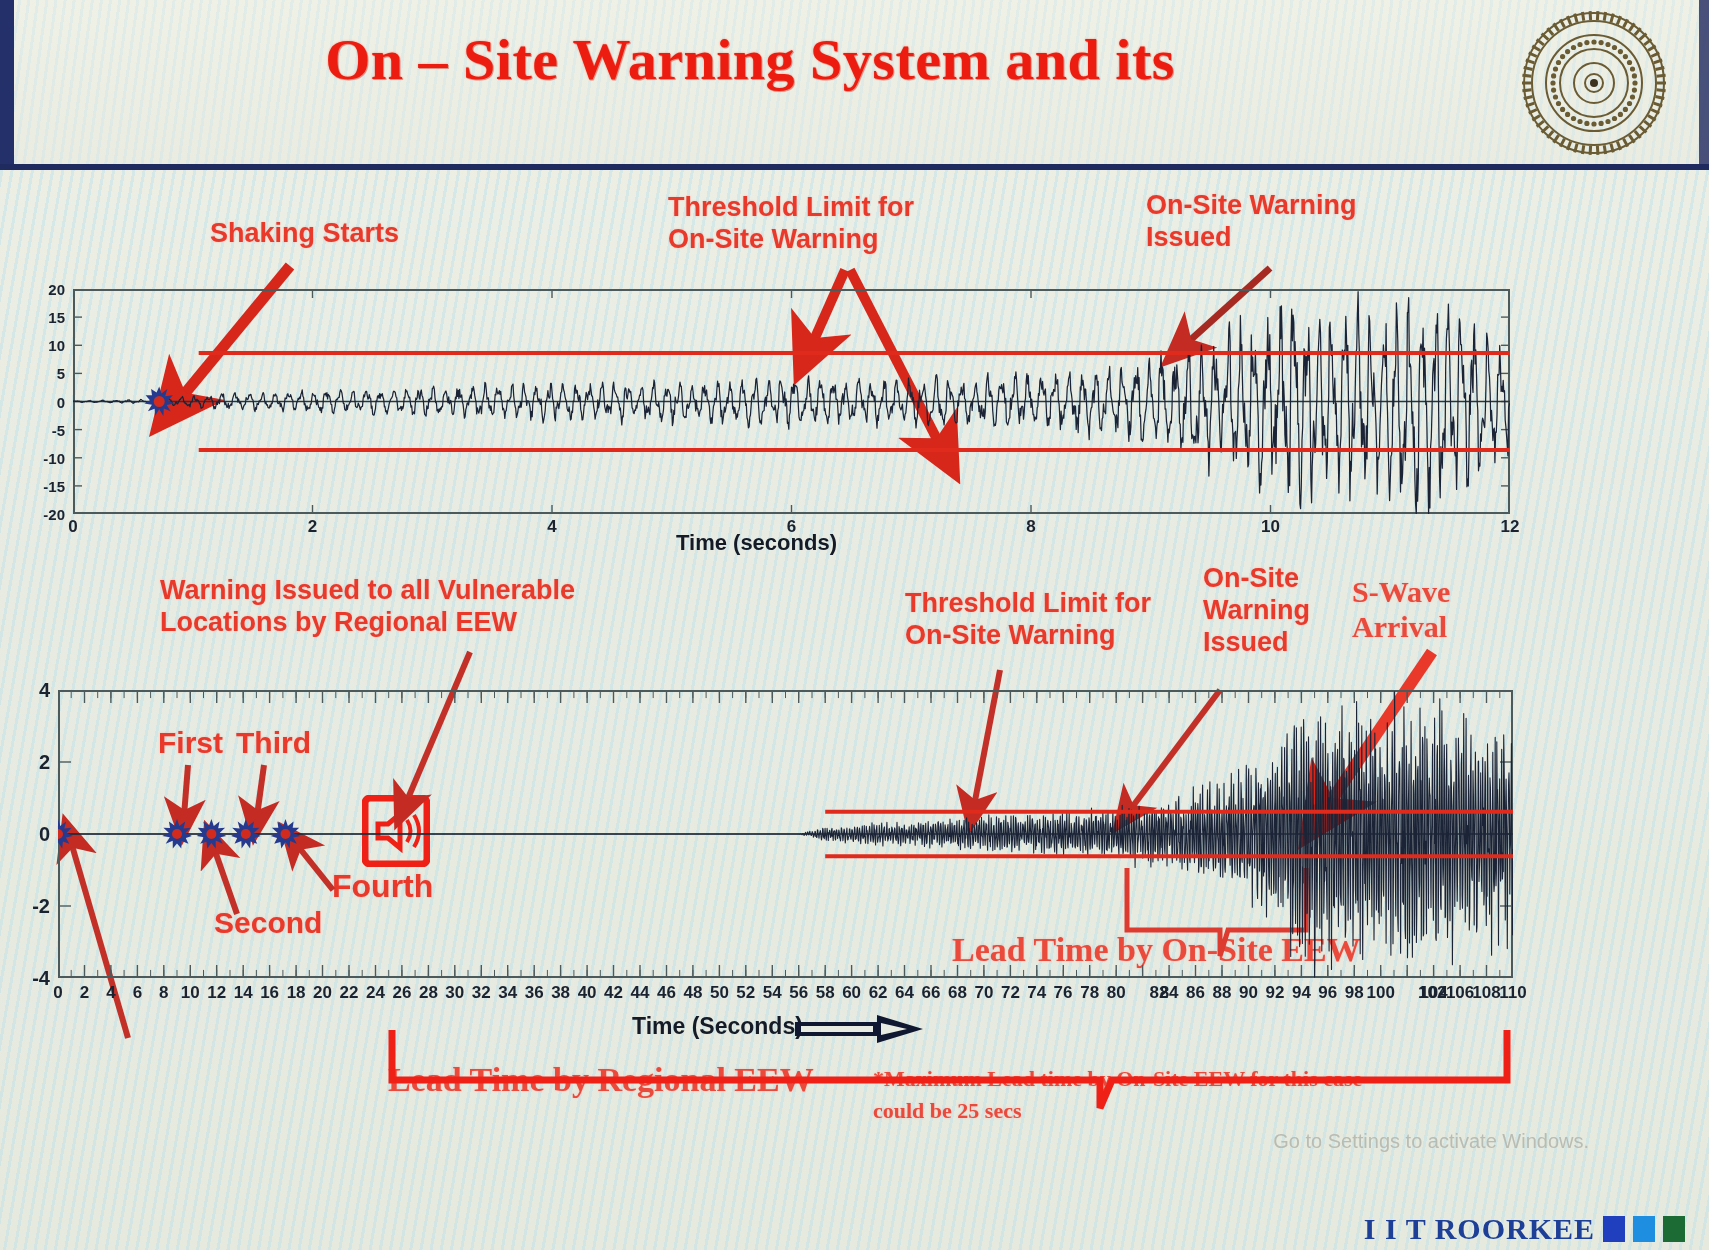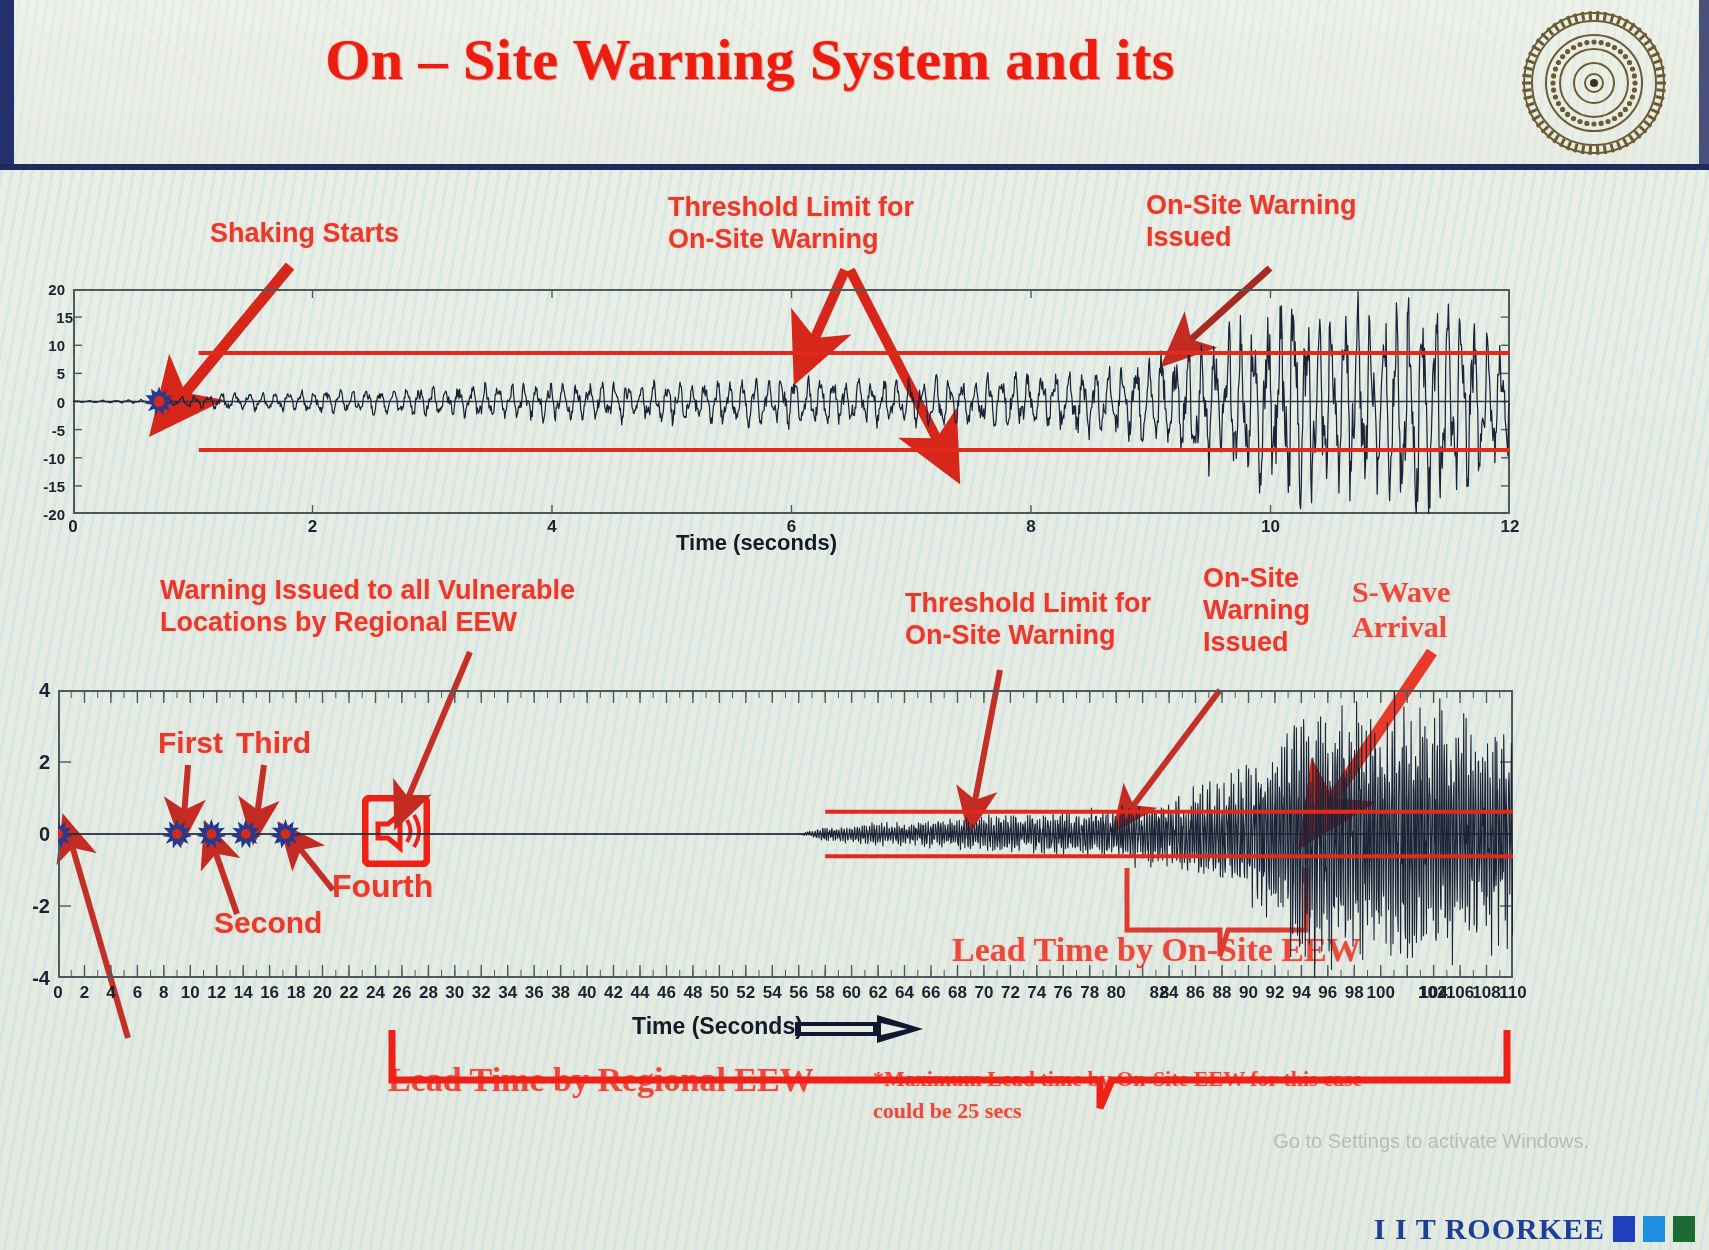--- a/index.html
+++ b/index.html
@@ -56,21 +56,21 @@
   .ann.serif{font-family:"Liberation Serif", serif;color:#ea4a3c;font-weight:bold;}
   
   .plot-frame{position:absolute;box-sizing:border-box;border:2px solid #4d5a5c;background:transparent;}
   .tick-lbl{position:absolute;font-size:16px;color:#1b2230;font-weight:bold;transform:translateX(-50%);font-family:"Liberation Sans",sans-serif;}
   .ytick-lbl{position:absolute;font-size:15px;color:#1b2230;font-weight:bold;transform:translateY(-50%);text-align:right;font-family:"Liberation Sans",sans-serif;}
   .xaxis-title{position:absolute;font-size:22px;font-weight:bold;color:#141b27;font-family:"Liberation Sans",sans-serif;}
   
   #watermark{position:absolute;right:120px;bottom:95px;color:#b9bcb2;font-size:30px;line-height:1.35;text-align:left;font-family:"Liberation Sans",sans-serif;}
   #watermark .sub{font-size:20px;}
   
-  #brand{position:absolute;right:14px;bottom:4px;display:flex;align-items:center;gap:8px;}
+  #brand{position:absolute;right:24px;bottom:4px;display:flex;align-items:center;gap:8px;}
   #brand .txt{font-family:"Liberation Serif",serif;font-weight:bold;font-size:30px;color:#1d3f97;letter-spacing:1px;}
   #brand .sq{width:22px;height:26px;display:inline-block;}
   
   #warn-box{position:absolute;}
 </style>
 </head>
 <body>
 
 <div id="slide">
 
@@ -251,21 +251,21 @@
       <line x1="1437" y1="225.0" x2="1428" y2="225.0" stroke="#4d5a5c" stroke-width="1.4"></line>
       <line x1="0" y1="112.5" x2="1437" y2="112.5" stroke="#2b3440" stroke-width="1.6"></line>
       <polyline points="0.0,112.2 0.7,112.1 1.4,112.2 2.1,112.1 2.7,112.3 3.4,112.3 4.1,112.0 4.8,112.2 5.5,112.4 6.2,112.3 6.8,112.4 7.5,113.0 8.2,113.1 8.9,113.3 9.6,113.3 10.3,112.8 10.9,112.7 11.6,112.8 12.3,112.5 13.0,112.3 13.7,112.7 14.4,112.1 15.1,112.4 15.7,111.8 16.4,111.8 17.1,111.5 17.8,112.2 18.5,112.2 19.2,112.7 19.8,112.8 20.5,113.1 21.2,113.3 21.9,113.4 22.6,113.2 23.3,112.9 23.9,113.3 24.6,112.9 25.3,112.7 26.0,112.6 26.7,112.3 27.4,112.0 28.1,111.8 28.7,111.4 29.4,111.4 30.1,111.2 30.8,112.1 31.5,112.0 32.2,112.7 32.8,112.5 33.5,112.6 34.2,112.4 34.9,113.1 35.6,112.9 36.3,113.4 37.0,113.6 37.6,113.6 38.3,113.3 39.0,113.4 39.7,112.4 40.4,111.9 41.1,111.8 41.7,112.0 42.4,111.9 43.1,111.5 43.8,111.5 44.5,111.8 45.2,112.2 45.8,112.3 46.5,112.2 47.2,113.3 47.9,113.4 48.6,114.0 49.3,113.8 50.0,112.9 50.6,113.0 51.3,112.4 52.0,112.5 52.7,111.8 53.4,112.6 54.1,111.9 54.7,111.0 55.4,111.3 56.1,110.8 56.8,111.5 57.5,112.0 58.2,112.0 58.8,113.3 59.5,113.9 60.2,114.3 60.9,113.5 61.6,113.5 62.3,113.0 63.0,112.9 63.6,112.9 64.3,112.7 65.0,112.6 65.7,112.9 66.4,111.8 67.1,111.2 67.7,110.5 68.4,110.7 69.1,111.2 69.8,111.6 70.5,112.5 71.2,112.4 71.8,112.6 72.5,112.4 73.2,113.0 73.9,113.7 74.6,114.1 75.3,114.1 76.0,113.5 76.6,114.1 77.3,113.4 78.0,113.0 78.7,112.0 79.4,111.6 80.1,111.1 80.7,111.0 81.4,111.4 82.1,111.6 82.8,112.3 83.5,111.6 84.2,111.2 84.9,111.8 85.5,113.0 86.2,114.2 86.9,115.0 87.6,115.3 88.3,114.2 89.0,114.4 89.6,113.0 90.3,112.0 91.0,112.8 91.7,111.2 92.4,112.3 93.1,111.6 93.7,111.6 94.4,110.0 95.1,109.7 95.8,109.7 96.5,110.4 97.2,111.0 97.9,111.0 98.5,113.8 99.2,113.5 99.9,116.0 100.6,116.4 101.3,115.9 102.0,115.4 102.6,113.5 103.3,113.0 104.0,114.8 104.7,114.8 105.4,113.1 106.1,111.9 106.7,110.5 107.4,110.6 108.1,109.1 108.8,108.8 109.5,107.5 110.2,109.3 110.9,112.9 111.5,112.9 112.2,114.6 112.9,114.2 113.6,115.3 114.3,116.0 115.0,116.7 115.6,115.9 116.3,115.5 117.0,117.8 117.7,113.5 118.4,112.9 119.1,112.9 119.8,109.1 120.4,107.4 121.1,106.7 121.8,110.1 122.5,111.0 123.2,111.9 123.9,110.2 124.5,111.5 125.2,111.3 125.9,112.7 126.6,114.8 127.3,114.7 128.0,119.2 128.6,119.2 129.3,118.4 130.0,117.9 130.7,114.0 131.4,113.4 132.1,110.7 132.8,110.6 133.4,110.4 134.1,108.1 134.8,110.2 135.5,110.3 136.2,110.5 136.9,110.2 137.5,108.9 138.2,107.3 138.9,111.2 139.6,111.9 140.3,116.6 141.0,119.8 141.6,117.7 142.3,119.6 143.0,116.3 143.7,113.4 144.4,115.5 145.1,112.2 145.8,111.6 146.4,114.6 147.1,108.4 147.8,106.7 148.5,104.9 149.2,105.5 149.9,107.9 150.5,105.0 151.2,111.9 151.9,115.7 152.6,113.6 153.3,115.8 154.0,118.5 154.6,117.8 155.3,114.4 156.0,119.5 156.7,117.0 157.4,116.3 158.1,114.9 158.8,116.3 159.4,110.8 160.1,108.1 160.8,106.0 161.5,104.1 162.2,103.8 162.9,108.9 163.5,108.8 164.2,108.2 164.9,113.2 165.6,109.8 166.3,113.3 167.0,114.5 167.6,113.2 168.3,116.4 169.0,119.3 169.7,120.6 170.4,118.1 171.1,116.3 171.8,115.5 172.4,114.8 173.1,108.6 173.8,109.6 174.5,110.6 175.2,109.8 175.9,106.0 176.5,106.6 177.2,105.6 177.9,105.4 178.6,108.8 179.3,110.6 180.0,111.1 180.7,115.8 181.3,120.7 182.0,122.6 182.7,118.5 183.4,120.3 184.1,114.5 184.8,115.4 185.4,115.5 186.1,111.8 186.8,112.7 187.5,110.7 188.2,110.7 188.9,107.7 189.5,105.3 190.2,103.6 190.9,105.2 191.6,111.3 192.3,114.7 193.0,113.4 193.7,116.2 194.3,115.7 195.0,118.4 195.7,118.9 196.4,119.0 197.1,116.0 197.8,117.8 198.4,114.1 199.1,114.6 199.8,111.2 200.5,105.8 201.2,106.0 201.9,107.1 202.5,105.0 203.2,106.4 203.9,107.5 204.6,114.0 205.3,114.7 206.0,113.7 206.7,112.6 207.3,117.7 208.0,114.4 208.7,117.5 209.4,119.5 210.1,122.9 210.8,118.8 211.4,115.0 212.1,108.8 212.8,109.8 213.5,109.5 214.2,105.5 214.9,104.8 215.5,107.3 216.2,107.6 216.9,107.8 217.6,105.7 218.3,107.7 219.0,110.7 219.7,110.8 220.3,117.9 221.0,120.8 221.7,119.4 222.4,120.7 223.1,118.0 223.8,113.2 224.4,112.8 225.1,109.5 225.8,110.3 226.5,108.2 227.2,109.6 227.9,105.6 228.6,103.8 229.2,100.8 229.9,107.2 230.6,108.5 231.3,115.6 232.0,114.5 232.7,118.3 233.3,121.6 234.0,116.9 234.7,120.2 235.4,118.9 236.1,118.4 236.8,119.5 237.4,115.1 238.1,115.2 238.8,109.3 239.5,104.5 240.2,105.7 240.9,106.1 241.6,107.3 242.2,106.4 242.9,112.4 243.6,115.6 244.3,110.9 245.0,114.9 245.7,118.3 246.3,118.6 247.0,121.3 247.7,118.4 248.4,123.7 249.1,118.6 249.8,119.1 250.4,109.4 251.1,105.0 251.8,105.5 252.5,104.2 253.2,107.2 253.9,103.6 254.6,109.9 255.2,105.4 255.9,106.5 256.6,107.2 257.3,110.7 258.0,115.5 258.7,115.6 259.3,122.8 260.0,123.8 260.7,124.5 261.4,120.1 262.1,117.4 262.8,111.6 263.5,110.2 264.1,110.8 264.8,109.4 265.5,108.4 266.2,108.4 266.9,103.1 267.6,100.7 268.2,101.7 268.9,103.9 269.6,108.5 270.3,114.3 271.0,114.3 271.7,120.2 272.3,121.1 273.0,121.6 273.7,115.8 274.4,120.5 275.1,116.3 275.8,115.9 276.5,113.9 277.1,113.3 277.8,111.5 278.5,107.9 279.2,103.3 279.9,103.2 280.6,102.3 281.2,102.9 281.9,111.0 282.6,117.6 283.3,118.1 284.0,118.5 284.7,116.9 285.3,114.2 286.0,116.0 286.7,118.0 287.4,120.9 288.1,118.3 288.8,117.6 289.5,117.4 290.1,110.0 290.8,105.9 291.5,107.9 292.2,103.8 292.9,102.4 293.6,102.4 294.2,106.3 294.9,110.0 295.6,109.7 296.3,105.7 297.0,108.9 297.7,109.4 298.3,119.2 299.0,117.2 299.7,125.4 300.4,126.1 301.1,126.0 301.8,122.6 302.5,119.3 303.1,112.0 303.8,112.1 304.5,107.3 305.2,106.7 305.9,109.0 306.6,104.6 307.2,109.5 307.9,105.2 308.6,106.9 309.3,104.7 310.0,108.6 310.7,110.2 311.4,117.9 312.0,117.5 312.7,122.6 313.4,121.8 314.1,125.2 314.8,121.3 315.5,118.6 316.1,115.2 316.8,112.6 317.5,110.7 318.2,109.5 318.9,108.6 319.6,106.7 320.2,103.2 320.9,102.2 321.6,102.6 322.3,103.7 323.0,107.9 323.7,108.6 324.4,115.5 325.0,121.3 325.7,120.1 326.4,119.4 327.1,119.2 327.8,117.5 328.5,121.3 329.1,117.5 329.8,119.9 330.5,117.1 331.2,108.3 331.9,109.0 332.6,100.5 333.2,102.7 333.9,102.0 334.6,104.9 335.3,106.8 336.0,108.8 336.7,108.2 337.4,113.6 338.0,118.2 338.7,116.9 339.4,125.5 340.1,124.0 340.8,122.8 341.5,124.8 342.1,117.1 342.8,109.0 343.5,110.4 344.2,108.8 344.9,101.5 345.6,102.7 346.2,108.8 346.9,110.1 347.6,103.1 348.3,101.0 349.0,106.4 349.7,107.9 350.4,111.9 351.0,120.2 351.7,125.3 352.4,126.1 353.1,127.1 353.8,116.9 354.5,119.8 355.1,119.5 355.8,110.3 356.5,112.6 357.2,109.4 357.9,108.9 358.6,110.3 359.3,99.6 359.9,99.2 360.6,97.2 361.3,99.9 362.0,108.8 362.7,113.7 363.4,113.7 364.0,121.8 364.7,120.5 365.4,123.7 366.1,119.8 366.8,122.3 367.5,118.9 368.1,120.4 368.8,117.4 369.5,117.8 370.2,108.5 370.9,105.5 371.6,104.8 372.3,102.8 372.9,102.0 373.6,104.4 374.3,109.9 375.0,113.6 375.7,107.9 376.4,114.8 377.0,113.8 377.7,111.3 378.4,115.7 379.1,124.1 379.8,125.6 380.5,125.1 381.1,121.0 381.8,113.7 382.5,108.2 383.2,109.8 383.9,99.9 384.6,107.4 385.3,101.3 385.9,109.5 386.6,100.4 387.3,108.0 388.0,108.0 388.7,105.9 389.4,113.0 390.0,115.1 390.7,121.0 391.4,129.1 392.1,127.8 392.8,120.6 393.5,118.1 394.1,114.2 394.8,113.8 395.5,116.0 396.2,110.5 396.9,108.2 397.6,105.8 398.3,109.4 398.9,99.3 399.6,102.0 400.3,97.5 401.0,100.7 401.7,106.2 402.4,110.2 403.0,112.9 403.7,124.9 404.4,118.9 405.1,121.9 405.8,124.1 406.5,121.2 407.1,117.0 407.8,117.8 408.5,124.7 409.2,113.7 409.9,111.6 410.6,107.7 411.3,103.5 411.9,93.3 412.6,94.3 413.3,101.0 414.0,110.3 414.7,108.8 415.4,108.8 416.0,118.9 416.7,116.5 417.4,121.4 418.1,117.0 418.8,124.1 419.5,125.6 420.2,124.0 420.8,123.8 421.5,114.7 422.2,105.3 422.9,105.8 423.6,99.2 424.3,103.1 424.9,105.0 425.6,104.2 426.3,101.7 427.0,105.4 427.7,102.4 428.4,110.5 429.0,111.5 429.7,120.8 430.4,119.3 431.1,121.5 431.8,129.4 432.5,122.5 433.2,121.6 433.8,116.5 434.5,111.2 435.2,112.2 435.9,111.4 436.6,110.8 437.3,108.7 437.9,107.9 438.6,97.2 439.3,96.3 440.0,95.1 440.7,106.6 441.4,112.9 442.0,117.0 442.7,119.5 443.4,128.5 444.1,126.1 444.8,123.0 445.5,117.5 446.2,117.1 446.8,118.7 447.5,112.7 448.2,118.2 448.9,112.0 449.6,100.6 450.3,94.3 450.9,95.9 451.6,103.1 452.3,105.3 453.0,108.0 453.7,116.4 454.4,111.9 455.0,111.9 455.7,112.2 456.4,115.2 457.1,119.1 457.8,131.1 458.5,122.4 459.2,127.6 459.8,115.0 460.5,109.8 461.2,103.4 461.9,105.6 462.6,97.5 463.3,101.9 463.9,99.4 464.6,109.4 465.3,112.2 466.0,109.7 466.7,112.7 467.4,115.3 468.1,110.1 468.7,121.0 469.4,127.9 470.1,134.1 470.8,130.7 471.5,126.7 472.2,121.6 472.8,112.0 473.5,111.8 474.2,107.9 474.9,101.6 475.6,107.5 476.3,109.2 476.9,108.0 477.6,94.4 478.3,94.4 479.0,102.5 479.7,109.9 480.4,112.9 481.1,120.4 481.7,128.6 482.4,131.8 483.1,118.2 483.8,119.0 484.5,113.4 485.2,115.2 485.8,119.7 486.5,114.8 487.2,110.5 487.9,103.6 488.6,102.9 489.3,94.7 489.9,95.2 490.6,100.8 491.3,102.8 492.0,107.6 492.7,110.6 493.4,112.4 494.1,119.4 494.7,121.5 495.4,122.3 496.1,117.8 496.8,123.3 497.5,131.0 498.2,129.9 498.8,122.2 499.5,123.5 500.2,112.1 500.9,112.1 501.6,99.3 502.3,96.2 503.0,104.4 503.6,101.2 504.3,101.8 505.0,109.6 505.7,111.9 506.4,106.3 507.1,108.2 507.7,120.4 508.4,123.5 509.1,130.9 509.8,130.6 510.5,124.7 511.2,116.0 511.8,116.3 512.5,109.9 513.2,103.3 513.9,106.2 514.6,110.6 515.3,104.5 516.0,102.3 516.6,105.7 517.3,94.7 518.0,100.7 518.7,106.9 519.4,107.0 520.1,112.3 520.7,117.8 521.4,121.9 522.1,130.1 522.8,126.0 523.5,123.1 524.2,121.8 524.8,110.9 525.5,118.9 526.2,115.1 526.9,109.7 527.6,99.9 528.3,98.9 529.0,98.1 529.6,93.1 530.3,97.9 531.0,107.2 531.7,117.6 532.4,120.6 533.1,123.7 533.7,118.0 534.4,115.7 535.1,123.4 535.8,117.2 536.5,119.9 537.2,118.1 537.8,124.6 538.5,115.8 539.2,108.5 539.9,97.6 540.6,93.1 541.3,100.6 542.0,102.8 542.6,104.4 543.3,105.3 544.0,108.1 544.7,108.0 545.4,113.7 546.1,114.9 546.7,121.0 547.4,119.0 548.1,127.9 548.8,135.9 549.5,127.0 550.2,127.8 550.8,117.1 551.5,102.4 552.2,98.9 552.9,99.6 553.6,108.2 554.3,110.0 555.0,104.7 555.6,99.8 556.3,101.0 557.0,103.7 557.7,102.4 558.4,109.1 559.1,119.0 559.7,119.5 560.4,123.9 561.1,124.6 561.8,120.8 562.5,121.3 563.2,116.3 563.9,119.2 564.5,112.6 565.2,111.4 565.9,110.0 566.6,106.2 567.3,106.3 568.0,100.2 568.6,100.0 569.3,98.5 570.0,101.2 570.7,114.1 571.4,117.3 572.1,129.7 572.7,124.9 573.4,116.9 574.1,123.4 574.8,122.1 575.5,118.1 576.2,123.2 576.9,125.6 577.5,112.6 578.2,111.4 578.9,106.3 579.6,98.7 580.3,99.5 581.0,91.0 581.6,93.6 582.3,104.0 583.0,114.3 583.7,116.2 584.4,115.9 585.1,117.6 585.7,113.4 586.4,119.1 587.1,128.2 587.8,124.4 588.5,132.7 589.2,128.3 589.9,124.9 590.5,120.6 591.2,106.8 591.9,106.9 592.6,100.2 593.3,105.9 594.0,107.3 594.6,100.6 595.3,100.4 596.0,102.2 596.7,104.4 597.4,106.3 598.1,123.2 598.8,120.3 599.4,136.6 600.1,133.1 600.8,121.4 601.5,125.3 602.2,108.0 602.9,111.9 603.5,112.9 604.2,114.1 604.9,111.5 605.6,106.6 606.3,98.7 607.0,93.2 607.6,97.2 608.3,97.2 609.0,106.7 609.7,119.5 610.4,126.9 611.1,127.4 611.8,128.7 612.4,127.4 613.1,128.4 613.8,116.9 614.5,115.1 615.2,119.4 615.9,118.2 616.5,114.7 617.2,113.3 617.9,102.1 618.6,100.2 619.3,96.6 620.0,102.5 620.6,108.9 621.3,110.6 622.0,110.8 622.7,122.0 623.4,111.3 624.1,119.9 624.8,119.6 625.4,124.4 626.1,127.4 626.8,122.8 627.5,121.1 628.2,119.9 628.9,107.6 629.5,98.2 630.2,99.7 630.9,103.9 631.6,96.6 632.3,107.0 633.0,103.2 633.6,101.0 634.3,110.9 635.0,110.9 635.7,113.8 636.4,117.7 637.1,129.1 637.8,134.5 638.4,128.8 639.1,134.1 639.8,124.2 640.5,117.1 641.2,115.2 641.9,109.3 642.5,109.8 643.2,111.2 643.9,100.0 644.6,92.1 645.3,97.5 646.0,94.7 646.6,103.6 647.3,112.5 648.0,127.7 648.7,121.3 649.4,135.0 650.1,130.1 650.8,124.2 651.4,118.0 652.1,123.2 652.8,119.7 653.5,114.8 654.2,108.5 654.9,114.2 655.5,106.3 656.2,100.7 656.9,92.8 657.6,101.3 658.3,100.2 659.0,104.8 659.7,120.0 660.3,117.7 661.0,124.5 661.7,118.3 662.4,122.0 663.1,130.1 663.8,124.9 664.4,128.2 665.1,122.0 665.8,121.5 666.5,117.9 667.2,104.7 667.9,97.8 668.5,97.3 669.2,90.9 669.9,104.1 670.6,102.7 671.3,101.2 672.0,108.5 672.7,116.4 673.3,114.9 674.0,128.6 674.7,131.2 675.4,138.8 676.1,137.9 676.8,128.0 677.4,126.2 678.1,117.4 678.8,107.9 679.5,106.0 680.2,105.1 680.9,110.1 681.5,103.8 682.2,100.4 682.9,90.6 683.6,89.2 684.3,96.8 685.0,107.2 685.7,119.3 686.3,128.6 687.0,133.7 687.7,131.9 688.4,135.0 689.1,124.8 689.8,122.3 690.4,122.1 691.1,121.6 691.8,110.8 692.5,108.2 693.2,117.2 693.9,106.5 694.5,106.4 695.2,97.3 695.9,91.7 696.6,91.8 697.3,100.6 698.0,105.8 698.7,117.3 699.3,117.8 700.0,118.5 700.7,121.0 701.4,120.7 702.1,116.1 702.8,121.4 703.4,127.3 704.1,133.6 704.8,121.4 705.5,118.7 706.2,95.9 706.9,91.8 707.6,92.8 708.2,95.4 708.9,98.4 709.6,104.2 710.3,113.6 711.0,109.5 711.7,103.0 712.3,116.9 713.0,109.9 713.7,116.3 714.4,134.3 715.1,133.5 715.8,140.1 716.4,126.1 717.1,123.7 717.8,110.5 718.5,98.2 719.2,98.8 719.9,104.5 720.6,95.1 721.2,104.3 721.9,96.1 722.6,96.5 723.3,97.3 724.0,98.4 724.7,104.0 725.3,116.4 726.0,128.2 726.7,130.9 727.4,131.3 728.1,131.4 728.8,123.1 729.4,126.4 730.1,122.1 730.8,121.5 731.5,115.1 732.2,119.7 732.9,109.5 733.6,110.2 734.2,103.1 734.9,91.1 735.6,86.8 736.3,95.5 737.0,107.5 737.7,104.8 738.3,121.6 739.0,120.0 739.7,121.9 740.4,120.2 741.1,127.0 741.8,131.2 742.5,132.2 743.1,118.4 743.8,125.8 744.5,114.6 745.2,100.2 745.9,98.1 746.6,91.7 747.2,98.9 747.9,98.2 748.6,95.8 749.3,102.2 750.0,108.8 750.7,104.9 751.3,121.6 752.0,119.7 752.7,125.3 753.4,126.3 754.1,130.6 754.8,134.6 755.5,127.4 756.1,128.3 756.8,114.9 757.5,101.1 758.2,99.6 758.9,103.9 759.6,97.3 760.2,97.5 760.9,103.9 761.6,100.3 762.3,96.0 763.0,110.3 763.7,110.1 764.3,111.3 765.0,122.1 765.7,135.1 766.4,124.9 767.1,126.5 767.8,124.7 768.5,113.3 769.1,108.3 769.8,104.7 770.5,115.1 771.2,108.1 771.9,99.4 772.6,100.1 773.2,94.2 773.9,101.6 774.6,108.3 775.3,112.6 776.0,120.7 776.7,130.1 777.3,127.2 778.0,127.1 778.7,124.5 779.4,116.1 780.1,126.3 780.8,124.7 781.5,126.5 782.1,118.3 782.8,119.1 783.5,105.1 784.2,96.3 784.9,93.2 785.6,93.3 786.2,89.3 786.9,96.7 787.6,103.1 788.3,106.2 789.0,118.6 789.7,114.4 790.3,111.2 791.0,120.8 791.7,119.4 792.4,123.1 793.1,129.4 793.8,133.2 794.5,119.7 795.1,107.0 795.8,108.6 796.5,98.5 797.2,94.6 797.9,100.6 798.6,106.7 799.2,102.4 799.9,107.6 800.6,106.3 801.3,111.7 802.0,107.0 802.7,125.5 803.4,130.8 804.0,139.2 804.7,126.3 805.4,131.4 806.1,120.0 806.8,119.5 807.5,115.7 808.1,113.0 808.8,108.3 809.5,111.5 810.2,102.7 810.9,92.0 811.6,99.5 812.2,92.7 812.9,95.4 813.6,117.7 814.3,120.3 815.0,124.6 815.7,130.1 816.4,127.1 817.0,124.9 817.7,118.4 818.4,117.2 819.1,123.9 819.8,115.4 820.5,114.4 821.1,116.0 821.8,99.0 822.5,95.6 823.2,91.2 823.9,91.3 824.6,103.1 825.2,102.1 825.9,106.6 826.6,117.4 827.3,119.2 828.0,120.9 828.7,118.3 829.4,115.1 830.0,123.3 830.7,128.6 831.4,131.2 832.1,125.3 832.8,124.0 833.5,116.7 834.1,109.6 834.8,104.2 835.5,89.0 836.2,96.2 836.9,96.9 837.6,107.5 838.3,107.6 838.9,103.1 839.6,111.8 840.3,108.5 841.0,115.3 841.7,130.0 842.4,128.8 843.0,138.9 843.7,131.1 844.4,127.6 845.1,112.2 845.8,118.6 846.5,101.1 847.1,107.1 847.8,111.6 848.5,108.0 849.2,105.5 849.9,102.7 850.6,100.5 851.3,95.1 851.9,100.0 852.6,106.9 853.3,111.3 854.0,120.7 854.7,134.9 855.4,136.6 856.0,131.8 856.7,131.6 857.4,123.5 858.1,122.8 858.8,123.6 859.5,121.9 860.1,120.4 860.8,110.4 861.5,103.3 862.2,94.4 862.9,86.4 863.6,85.6 864.3,89.8 864.9,107.7 865.6,110.9 866.3,123.5 867.0,115.2 867.7,126.1 868.4,120.4 869.0,124.7 869.7,130.0 870.4,130.8 871.1,136.0 871.8,126.2 872.5,124.8 873.1,121.3 873.8,101.4 874.5,91.6 875.2,94.5 875.9,98.7 876.6,99.2 877.3,110.3 877.9,103.0 878.6,103.8 879.3,106.3 880.0,108.1 880.7,114.4 881.4,124.7 882.0,131.9 882.7,133.9 883.4,133.8 884.1,133.1 884.8,111.8 885.5,116.8 886.2,104.9 886.8,106.0 887.5,105.8 888.2,98.1 888.9,102.6 889.6,105.8 890.3,97.5 890.9,94.3 891.6,109.7 892.3,110.5 893.0,122.2 893.7,125.2 894.4,135.0 895.0,131.7 895.7,126.6 896.4,132.6 897.1,118.6 897.8,115.2 898.5,112.8 899.2,121.5 899.8,110.8 900.5,109.3 901.2,106.7 901.9,99.5 902.6,96.1 903.3,94.0 903.9,102.9 904.6,106.4 905.3,113.1 906.0,122.5 906.7,116.9 907.4,128.7 908.0,124.3 908.7,116.4 909.4,126.7 910.1,127.4 910.8,119.8 911.5,129.6 912.2,123.2 912.8,106.8 913.5,94.5 914.2,88.3 914.9,83.7 915.6,97.0 916.3,106.1 916.9,107.5 917.6,102.0 918.3,107.5 919.0,106.4 919.7,121.5 920.4,129.7 921.0,137.1 921.7,135.3 922.4,136.4 923.1,131.8 923.8,118.5 924.5,111.9 925.2,112.7 925.8,101.1 926.5,97.4 927.2,99.1 927.9,99.7 928.6,95.6 929.3,101.0 929.9,103.8 930.6,94.7 931.3,103.0 932.0,114.0 932.7,109.4 933.4,133.0 934.1,134.4 934.7,136.0 935.4,133.2 936.1,129.6 936.8,128.9 937.5,109.2 938.2,120.3 938.8,112.3 939.5,105.9 940.2,108.0 940.9,104.1 941.6,87.6 942.3,89.5 942.9,82.9 943.6,91.4 944.3,104.5 945.0,114.7 945.7,125.3 946.4,134.5 947.1,119.4 947.7,126.5 948.4,118.2 949.1,117.2 949.8,117.7 950.5,130.1 951.2,123.1 951.8,113.4 952.5,109.3 953.2,92.3 953.9,84.7 954.6,94.9 955.3,86.5 955.9,101.8 956.6,108.2 957.3,103.0 958.0,118.4 958.7,110.2 959.4,117.3 960.1,125.6 960.7,125.5 961.4,131.9 962.1,128.0 962.8,130.0 963.5,129.9 964.2,118.8 964.8,117.4 965.5,104.6 966.2,106.4 966.9,91.9 967.6,89.1 968.3,96.1 968.9,100.2 969.6,92.5 970.3,103.2 971.0,106.2 971.7,102.1 972.4,100.0 973.1,115.0 973.7,127.5 974.4,136.7 975.1,129.0 975.8,136.2 976.5,128.2 977.2,129.4 977.8,107.0 978.5,105.7 979.2,103.5 979.9,107.0 980.6,100.5 981.3,101.2 981.9,102.5 982.6,85.0 983.3,93.9 984.0,95.1 984.7,90.7 985.4,111.4 986.1,114.8 986.7,126.2 987.4,140.6 988.1,122.1 988.8,135.1 989.5,130.1 990.2,126.2 990.8,129.1 991.5,116.1 992.2,119.3 992.9,113.8 993.6,112.3 994.3,97.8 995.0,96.2 995.6,89.8 996.3,87.5 997.0,82.8 997.7,101.1 998.4,104.8 999.1,110.7 999.7,125.1 1000.4,117.0 1001.1,124.9 1001.8,116.7 1002.5,117.6 1003.2,140.4 1003.8,128.0 1004.5,130.0 1005.2,143.6 1005.9,116.3 1006.6,124.5 1007.3,97.9 1008.0,100.9 1008.6,85.8 1009.3,96.1 1010.0,91.3 1010.7,97.2 1011.4,110.9 1012.1,99.8 1012.7,100.5 1013.4,112.4 1014.1,125.7 1014.8,133.9 1015.5,138.0 1016.2,150.6 1016.8,132.5 1017.5,123.3 1018.2,119.1 1018.9,118.1 1019.6,104.8 1020.3,101.5 1021.0,113.6 1021.6,102.7 1022.3,86.5 1023.0,90.0 1023.7,86.2 1024.4,96.1 1025.1,92.3 1025.7,117.1 1026.4,129.8 1027.1,139.7 1027.8,139.0 1028.5,141.6 1029.2,129.7 1029.8,128.6 1030.5,114.8 1031.2,122.3 1031.9,123.2 1032.6,124.8 1033.3,104.8 1034.0,99.9 1034.6,89.7 1035.3,90.8 1036.0,86.5 1036.7,77.4 1037.4,99.9 1038.1,107.8 1038.7,110.6 1039.4,116.1 1040.1,122.1 1040.8,125.1 1041.5,125.8 1042.2,127.8 1042.9,142.7 1043.5,125.8 1044.2,130.6 1044.9,138.7 1045.6,111.9 1046.3,116.3 1047.0,96.0 1047.6,80.7 1048.3,78.5 1049.0,93.0 1049.7,96.2 1050.4,98.5 1051.1,97.7 1051.7,103.6 1052.4,107.8 1053.1,115.0 1053.8,110.6 1054.5,122.7 1055.2,139.4 1055.9,152.4 1056.5,132.5 1057.2,145.6 1057.9,137.9 1058.6,110.3 1059.3,101.9 1060.0,112.0 1060.6,103.5 1061.3,88.7 1062.0,99.0 1062.7,86.7 1063.4,93.8 1064.1,94.6 1064.7,78.6 1065.4,100.6 1066.1,88.5 1066.8,127.3 1067.5,126.0 1068.2,150.9 1068.9,150.1 1069.5,152.3 1070.2,150.3 1070.9,135.0 1071.6,131.5 1072.3,124.2 1073.0,120.2 1073.6,114.2 1074.3,101.4 1075.0,95.4 1075.7,75.2 1076.4,69.1 1077.1,87.6 1077.8,92.6 1078.4,107.7 1079.1,105.4 1079.8,113.8 1080.5,129.1 1081.2,129.8 1081.9,133.9 1082.5,137.8 1083.2,149.5 1083.9,137.5 1084.6,131.9 1085.3,133.3 1086.0,90.3 1086.6,79.3 1087.3,83.9 1088.0,61.8 1088.7,86.8 1089.4,77.9 1090.1,80.9 1090.8,110.2 1091.4,91.5 1092.1,120.2 1092.8,119.8 1093.5,132.3 1094.2,137.0 1094.9,153.1 1095.5,140.2 1096.2,143.8 1096.9,136.8 1097.6,132.3 1098.3,134.0 1099.0,119.5 1099.6,88.2 1100.3,82.7 1101.0,102.1 1101.7,78.2 1102.4,100.0 1103.1,99.2 1103.8,75.9 1104.4,85.4 1105.1,96.8 1105.8,100.6 1106.5,134.0 1107.2,135.4 1107.9,159.7 1108.5,151.8 1109.2,148.6 1109.9,153.3 1110.6,114.5 1111.3,130.0 1112.0,108.0 1112.6,124.4 1113.3,109.2 1114.0,82.2 1114.7,78.8 1115.4,62.9 1116.1,72.5 1116.8,66.3 1117.4,98.7 1118.1,134.0 1118.8,149.7 1119.5,145.9 1120.2,147.2 1120.9,154.1 1121.5,147.5 1122.2,147.2 1122.9,153.8 1123.6,127.0 1124.3,134.7 1125.0,153.8 1125.7,143.3 1126.3,102.0 1127.0,104.5 1127.7,69.3 1128.4,56.0 1129.1,69.0 1129.8,88.1 1130.4,111.9 1131.1,108.4 1131.8,127.3 1132.5,111.4 1133.2,127.1 1133.9,119.8 1134.5,147.7 1135.2,152.7 1135.9,187.1 1136.6,158.2 1137.3,134.5 1138.0,121.8 1138.7,109.6 1139.3,77.8 1140.0,80.2 1140.7,57.5 1141.4,81.2 1142.1,101.0 1142.8,91.3 1143.4,70.1 1144.1,101.0 1144.8,89.9 1145.5,106.5 1146.2,123.2 1146.9,143.7 1147.5,157.8 1148.2,162.9 1148.9,141.3 1149.6,115.4 1150.3,123.7 1151.0,106.9 1151.7,99.8 1152.3,112.0 1153.0,96.9 1153.7,108.1 1154.4,90.1 1155.1,72.0 1155.8,39.5 1156.4,32.9 1157.1,52.2 1157.8,113.0 1158.5,132.7 1159.2,130.4 1159.9,144.9 1160.5,171.8 1161.2,144.0 1161.9,143.8 1162.6,142.4 1163.3,169.4 1164.0,149.5 1164.7,136.4 1165.3,100.3 1166.0,93.3 1166.7,79.8 1167.4,26.5 1168.1,62.9 1168.8,55.6 1169.4,89.5 1170.1,118.1 1170.8,133.2 1171.5,113.8 1172.2,140.3 1172.9,157.3 1173.6,135.5 1174.2,150.4 1174.9,177.9 1175.6,175.4 1176.3,141.5 1177.0,147.0 1177.7,108.9 1178.3,45.9 1179.0,82.2 1179.7,68.0 1180.4,87.4 1181.1,85.9 1181.8,84.8 1182.4,61.4 1183.1,94.2 1183.8,84.8 1184.5,109.5 1185.2,128.6 1185.9,175.2 1186.6,204.0 1187.2,184.7 1187.9,196.0 1188.6,174.1 1189.3,168.0 1190.0,123.1 1190.7,91.8 1191.3,103.6 1192.0,119.8 1192.7,70.8 1193.4,98.9 1194.1,65.4 1194.8,28.5 1195.4,71.1 1196.1,80.6 1196.8,45.7 1197.5,100.5 1198.2,114.3 1198.9,185.2 1199.6,159.2 1200.2,152.4 1200.9,137.8 1201.6,158.0 1202.3,115.7 1203.0,174.5 1203.7,116.5 1204.3,128.6 1205.0,101.1 1205.7,105.2 1206.4,80.9 1207.1,17.7 1207.8,49.7 1208.4,16.8 1209.1,47.6 1209.8,121.8 1210.5,92.5 1211.2,108.6 1211.9,145.7 1212.6,157.3 1213.2,117.4 1213.9,153.2 1214.6,166.5 1215.3,203.4 1216.0,163.4 1216.7,196.7 1217.3,135.7 1218.0,51.4 1218.7,20.1 1219.4,51.8 1220.1,26.2 1220.8,33.2 1221.5,77.0 1222.1,52.7 1222.8,78.5 1223.5,98.6 1224.2,73.6 1224.9,135.3 1225.6,134.6 1226.2,178.2 1226.9,215.0 1227.6,219.6 1228.3,196.8 1229.0,150.8 1229.7,137.7 1230.3,95.3 1231.0,59.6 1231.7,61.5 1232.4,106.9 1233.1,67.1 1233.8,86.0 1234.5,65.8 1235.1,71.3 1235.8,38.5 1236.5,72.4 1237.2,119.2 1237.9,191.8 1238.6,213.8 1239.2,177.2 1239.9,160.2 1240.6,132.0 1241.3,142.7 1242.0,163.5 1242.7,154.4 1243.3,126.1 1244.0,105.4 1244.7,68.7 1245.4,60.0 1246.1,44.9 1246.8,30.4 1247.5,43.4 1248.1,81.6 1248.8,115.7 1249.5,165.8 1250.2,127.6 1250.9,146.2 1251.6,136.5 1252.2,156.1 1252.9,150.1 1253.6,189.4 1254.3,172.4 1255.0,128.7 1255.7,107.2 1256.3,38.4 1257.0,33.1 1257.7,55.1 1258.4,66.5 1259.1,55.6 1259.8,92.2 1260.5,114.5 1261.1,105.5 1261.8,89.2 1262.5,125.0 1263.2,114.0 1263.9,156.4 1264.6,146.3 1265.2,160.1 1265.9,204.0 1266.6,169.8 1267.3,156.7 1268.0,146.5 1268.7,93.6 1269.3,61.0 1270.0,64.2 1270.7,71.0 1271.4,61.2 1272.1,65.3 1272.8,27.3 1273.5,48.9 1274.1,84.0 1274.8,56.4 1275.5,114.8 1276.2,130.4 1276.9,211.8 1277.6,172.4 1278.2,182.2 1278.9,151.7 1279.6,114.3 1280.3,147.0 1281.0,149.5 1281.7,134.2 1282.4,90.1 1283.0,63.8 1283.7,59.9 1284.4,25.3 1285.1,2.7 1285.8,45.0 1286.5,67.8 1287.1,119.2 1287.8,102.8 1288.5,158.0 1289.2,129.8 1289.9,155.5 1290.6,134.5 1291.2,137.1 1291.9,189.8 1292.6,173.5 1293.3,136.8 1294.0,169.9 1294.7,118.3 1295.4,65.0 1296.0,26.6 1296.7,32.0 1297.4,59.1 1298.1,82.8 1298.8,97.8 1299.5,113.8 1300.1,117.3 1300.8,83.9 1301.5,102.9 1302.2,115.9 1302.9,132.8 1303.6,156.6 1304.2,205.1 1304.9,168.1 1305.6,170.2 1306.3,165.1 1307.0,136.0 1307.7,118.1 1308.4,96.7 1309.0,84.1 1309.7,74.6 1310.4,55.9 1311.1,68.3 1311.8,66.6 1312.5,77.4 1313.1,34.7 1313.8,102.7 1314.5,122.1 1315.2,156.5 1315.9,185.4 1316.6,211.6 1317.3,189.7 1317.9,167.7 1318.6,165.4 1319.3,155.1 1320.0,90.2 1320.7,117.1 1321.4,82.3 1322.0,87.6 1322.7,75.5 1323.4,13.8 1324.1,29.1 1324.8,52.2 1325.5,101.9 1326.1,136.8 1326.8,143.5 1327.5,203.1 1328.2,163.8 1328.9,194.6 1329.6,184.2 1330.3,155.4 1330.9,157.9 1331.6,132.6 1332.3,171.3 1333.0,141.1 1333.7,118.9 1334.4,23.6 1335.0,23.4 1335.7,8.7 1336.4,77.8 1337.1,74.8 1337.8,77.9 1338.5,111.7 1339.1,134.5 1339.8,122.9 1340.5,162.2 1341.2,137.8 1341.9,190.6 1342.6,215.4 1343.3,225.0 1343.9,179.6 1344.6,212.2 1345.3,189.8 1346.0,102.9 1346.7,66.0 1347.4,58.3 1348.0,55.0 1348.7,58.6 1349.4,68.1 1350.1,39.1 1350.8,98.1 1351.5,59.2 1352.1,76.3 1352.8,115.5 1353.5,113.9 1354.2,155.0 1354.9,181.6 1355.6,225.0 1356.3,178.5 1356.9,219.0 1357.6,157.6 1358.3,148.5 1359.0,121.9 1359.7,85.4 1360.4,74.9 1361.0,69.5 1361.7,101.8 1362.4,74.1 1363.1,36.1 1363.8,43.8 1364.5,24.6 1365.2,72.9 1365.8,137.6 1366.5,186.6 1367.2,208.8 1367.9,157.7 1368.6,168.9 1369.3,179.2 1369.9,144.1 1370.6,150.7 1371.3,139.9 1372.0,162.2 1372.7,77.3 1373.4,49.8 1374.0,39.7 1374.7,40.4 1375.4,15.1 1376.1,45.3 1376.8,73.1 1377.5,111.6 1378.2,156.8 1378.8,133.2 1379.5,145.7 1380.2,127.8 1380.9,133.4 1381.6,163.2 1382.3,166.8 1382.9,161.9 1383.6,200.4 1384.3,163.2 1385.0,109.9 1385.7,52.4 1386.4,29.9 1387.0,33.9 1387.7,55.7 1388.4,55.6 1389.1,76.2 1389.8,94.0 1390.5,76.3 1391.2,107.9 1391.8,109.1 1392.5,104.0 1393.2,140.7 1393.9,197.8 1394.6,190.0 1395.3,197.0 1395.9,166.6 1396.6,106.0 1397.3,125.3 1398.0,77.4 1398.7,71.2 1399.4,94.6 1400.0,103.4 1400.7,46.0 1401.4,34.8 1402.1,75.0 1402.8,60.9 1403.5,85.3 1404.2,113.1 1404.8,121.2 1405.5,181.8 1406.2,174.4 1406.9,177.1 1407.6,144.8 1408.3,152.2 1408.9,134.4 1409.6,129.1 1410.3,131.1 1411.0,136.2 1411.7,138.6 1412.4,120.3 1413.1,89.6 1413.7,44.1 1414.4,49.4 1415.1,59.2 1415.8,82.0 1416.5,88.3 1417.2,105.5 1417.8,131.9 1418.5,121.4 1419.2,134.4 1419.9,151.5 1420.6,140.7 1421.3,139.1 1421.9,173.7 1422.6,143.0 1423.3,143.3 1424.0,126.3 1424.7,85.4 1425.4,86.2 1426.1,85.2 1426.7,56.5 1427.4,74.9 1428.1,102.4 1428.8,97.3 1429.5,102.5 1430.2,91.3 1430.8,103.0 1431.5,101.7 1432.2,131.3 1432.9,137.9 1433.6,147.2 1434.3,157.2 1434.9,166.8 1435.6,118.4 1436.3,115.9 1437.0,113.8" fill="none" stroke="#1b2437" stroke-width="1.25" stroke-linejoin="round"></polyline>
       <line x1="125.7" y1="64.1" x2="1437" y2="64.1" stroke="#e02a1b" stroke-width="4"></line>
       <line x1="125.7" y1="160.9" x2="1437" y2="160.9" stroke="#e02a1b" stroke-width="4"></line>
       <path d="M86.2,97.5L88.5,104.6L94.3,99.9L92.2,107.3L99.9,106.3L95.0,111.2L101.1,114.6L93.7,115.9L97.6,122.3L90.8,119.6L90.4,126.9L86.2,120.3L82.0,126.9L81.6,119.7L74.9,122.3L78.9,115.8L71.4,114.6L76.9,111.2L72.6,106.3L79.0,106.2L78.1,99.9L83.6,103.5Z" fill="#253a8e"></path>
      <circle cx="86.2" cy="112.5" r="5.5" fill="#d22a1c"></circle>
     </svg>
   <div id="top-yticks">
       <div class="ytick-lbl" style="left:29px;width:36px;top:289.0px;font-size:15px;">20</div>
-      <div class="ytick-lbl" style="left:29px;width:44px;top:317.1px;font-size:15px;">15</div>
+      <div class="ytick-lbl" style="left:29px;width:36px;top:317.1px;font-size:15px;">15</div>
       <div class="ytick-lbl" style="left:29px;width:36px;top:345.3px;font-size:15px;">10</div>
       <div class="ytick-lbl" style="left:29px;width:36px;top:373.4px;font-size:15px;">5</div>
       <div class="ytick-lbl" style="left:29px;width:36px;top:401.5px;font-size:15px;">0</div>
       <div class="ytick-lbl" style="left:29px;width:36px;top:429.6px;font-size:15px;">-5</div>
       <div class="ytick-lbl" style="left:29px;width:36px;top:457.8px;font-size:15px;">-10</div>
       <div class="ytick-lbl" style="left:29px;width:36px;top:485.9px;font-size:15px;">-15</div>
       <div class="ytick-lbl" style="left:29px;width:36px;top:514.0px;font-size:15px;">-20</div>
     </div>
   <div id="top-xticks">
       <div class="tick-lbl" style="left:73.0px;top:517px;font-size:17px;">0</div>

